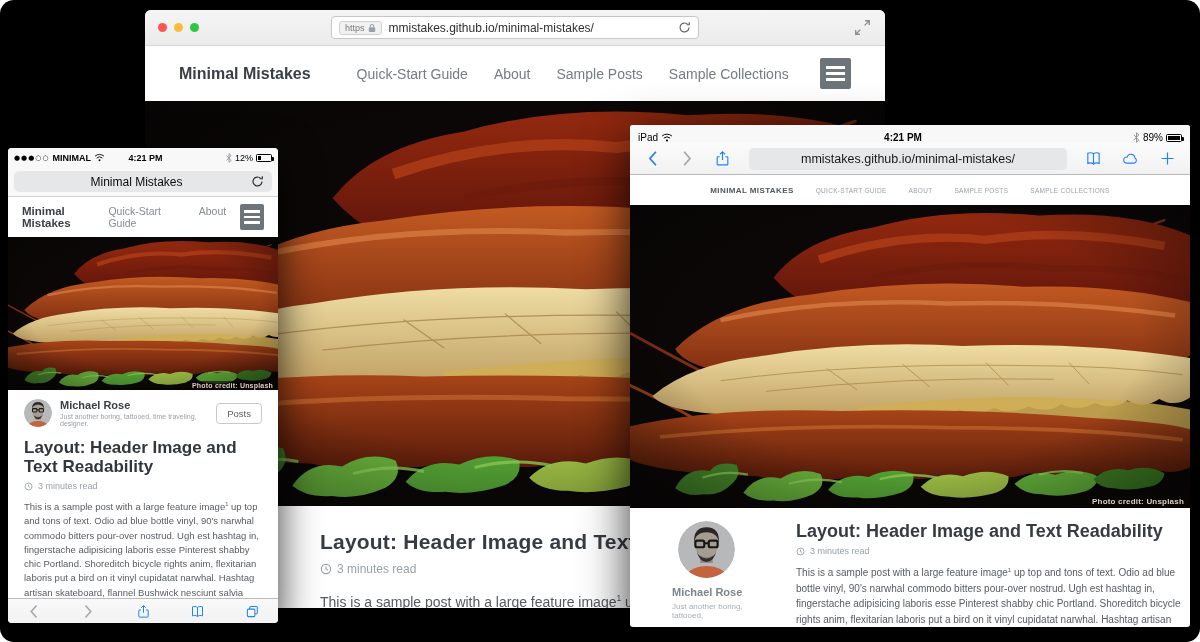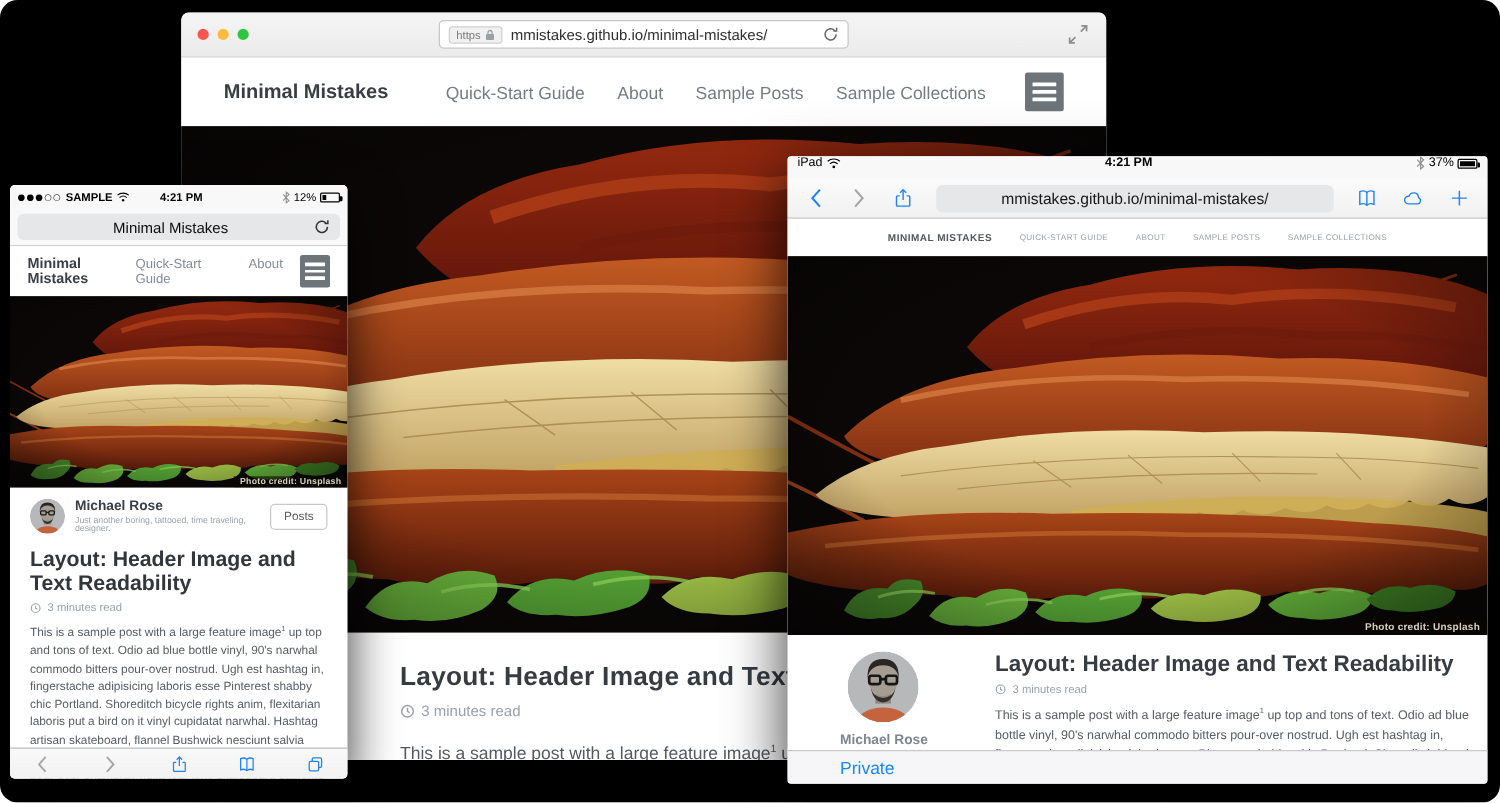--- a/index.html
+++ b/index.html
@@ -16,21 +16,21 @@
   .burger span{display:block;background:#fff;border-radius:.5px;}
   .clock{display:inline-block;vertical-align:-1px;}
   sup{font-size:.6em;}
 
   
   .desktop{left:145px;top:10px;width:740px;height:598px;border-radius:6px 6px 0 0;box-shadow:0 14px 50px rgba(0,0,0,.65);z-index:1;}
   .d-chrome{height:36px;background:linear-gradient(#f5f5f5,#ebebec);border-bottom:1px solid #d4d4d4;position:relative;display:flex;align-items:center;justify-content:center;}
   .lights{position:absolute;left:13px;top:0;height:100%;display:flex;align-items:center;gap:7px;}
   .light{width:9px;height:9px;border-radius:50%;}
   .l-red{background:#fb5550;}.l-yellow{background:#fdbb3e;}.l-green{background:#2fc641;}
-  .d-urlbar{width:328px;height:23px;background:#fff;border:1px solid #c7c7c7;border-radius:4px;display:flex;align-items:center;padding:0 7px;gap:7px;}
+  .d-urlbar{width:368px;height:23px;background:#fff;border:1px solid #c7c7c7;border-radius:4px;display:flex;align-items:center;padding:0 7px;gap:7px;}
   .https-chip{display:flex;align-items:center;gap:3px;background:#f1f1f1;border:1px solid #cfcfcf;border-radius:3px;padding:1px 5px;font-size:9px;color:#7c7c7c;}
   .d-url{font-size:12px;color:#2f2f2f;flex:1;white-space:nowrap;}
   .d-reload{color:#666;width:13px;height:13px;}
   .d-expand{position:absolute;right:14px;top:9px;width:17px;height:17px;}
   .d-nav{height:55px;display:flex;align-items:center;padding:0 34px;background:#fff;}
   .d-brand{font-size:16px;font-weight:bold;color:#383e44;}
   .d-links{display:flex;gap:26px;margin-left:46px;}
   .d-link{font-size:14px;color:#747c83;}
   .d-burger{width:31px;height:31px;margin-left:auto;}
   .d-burger span{width:19px;height:3px;}
@@ -73,21 +73,21 @@
   .i-title{font-size:17px;font-weight:bold;color:#31363c;line-height:1.12;margin-top:11px;}
   .i-meta{font-size:9px;margin-top:5px;}
   .i-body{font-size:9.5px;line-height:1.5;color:#575c62;margin-top:9px;}
   .i-toolbar{position:absolute;left:0;right:0;bottom:0;height:25px;background:linear-gradient(#f9f9f9,#f2f2f3);border-top:1px solid #bcbcbe;display:flex;align-items:center;justify-content:space-between;padding:0 18px;}
   .tb-ic{width:15px;height:15px;}
   .c-gray{color:#a5a5a7;}
   .c-blue{color:#1f83f6;}
 
   
   .ipad{left:630px;top:125px;width:560px;height:502px;border-radius:3px;box-shadow:0 14px 48px rgba(0,0,0,.8);z-index:2;}
-  .p-status{height:18px;background:#f8f8f8;display:flex;align-items:flex-start;padding:0 8px;font-size:10px;color:#000;}
+  .p-status{height:18px;background:#f8f8f8;display:flex;align-items:flex-end;padding:0 8px;font-size:10px;color:#000;}
   .p-dev{display:flex;align-items:center;gap:3px;}
   .p-time{flex:1;text-align:center;font-weight:bold;}
   .p-right{display:flex;align-items:center;gap:3px;}
   .p-toolbar{height:32px;background:linear-gradient(#fbfbfb,#f1f1f2);border-bottom:1px solid #b9b9bb;display:flex;align-items:center;padding:0 14px;gap:18px;}
   .p-ic{width:17px;height:17px;}
   .p-field{flex:1;max-width:338px;margin:0 auto;height:22px;background:#e6e7e9;border-radius:5px;display:flex;align-items:center;justify-content:center;font-size:12.5px;color:#17181a;}
   .p-rightgrp{display:flex;align-items:center;gap:20px;}
   .p-nav{height:30px;background:#fff;display:flex;align-items:center;justify-content:center;gap:22px;}
   .p-nav-brand{font-size:8px;font-weight:bold;color:#51575c;letter-spacing:.4px;}
   .p-nav-link{font-size:6.5px;color:#9aa1a7;letter-spacing:.3px;}
@@ -257,21 +257,21 @@
             <path d="M1.5 4 a10 10 0 0 1 13 0"></path>
             <path d="M3.8 6.8 a6.5 6.5 0 0 1 8.4 0"></path>
             <circle cx="8" cy="10" r="1.4" fill="#000" stroke="none"></circle>
           </svg>
       </span>
       <span class="p-time">4:21 PM</span>
       <span class="p-right">
         <svg width="7" height="11" viewBox="0 0 8 14" fill="none" stroke="#8e8e93" stroke-width="1.2">
             <path d="M0.5 3.5 L7 10.5 L4 13 V1 L7 3.5 L0.5 10.5"></path>
           </svg>
-        <span>37%</span>
+        <span>89%</span>
         <span class="batt">
             <i style="width:100%"></i>
           </span>
       </span>
     </div>
 
     <div class="p-toolbar">
       <svg class="p-ic c-blue" viewBox="0 0 12 20" fill="none" stroke="currentColor" stroke-width="2">
           <path d="M10 2 L3 10 L10 18"></path>
         </svg>
@@ -331,29 +331,26 @@
           <svg class="clock" width="9" height="9" viewBox="0 0 16 16" fill="none" stroke="currentColor" stroke-width="1.6">
               <circle cx="8" cy="8" r="6.2"></circle>
               <path d="M8 4.5 V8 L10.5 9.6"></path>
             </svg>
           <span>3 minutes read</span>
         </div>
         <p class="p-body"><span>This is a sample post with a large feature image</span><sup>1</sup><span> up top and tons of text. Odio ad blue bottle vinyl, 90's narwhal commodo bitters pour-over nostrud. Ugh est hashtag in, fingerstache adipisicing laboris esse Pinterest shabby chic Portland. Shoreditch bicycle rights anim, flexitarian laboris put a bird on it vinyl cupidatat narwhal. Hashtag artisan skateboard, flannel Bushwick</span></p>
       </div>
     </div>
 
-    <div class="p-private">
-      <span class="p-private-label">Private</span>
-    </div>
   </div>
 
   <div class="win iphone">
     <div class="i-status">
       <span class="i-dots">●●●○○</span>
-      <span class="i-carrier">SAMPLE</span>
+      <span class="i-carrier">MINIMAL</span>
       <svg style="margin-left:3px" width="11" height="9" viewBox="0 0 16 12" fill="none" stroke="#000" stroke-width="1.3">
           <path d="M1.5 4 a10 10 0 0 1 13 0"></path>
           <path d="M3.8 6.8 a6.5 6.5 0 0 1 8.4 0"></path>
           <circle cx="8" cy="10" r="1.4" fill="#000" stroke="none"></circle>
         </svg>
       <span class="i-time">4:21 PM</span>
       <span class="i-right">
         <svg width="6" height="10" viewBox="0 0 8 14" fill="none" stroke="#8e8e93" stroke-width="1.2">
             <path d="M0.5 3.5 L7 10.5 L4 13 V1 L7 3.5 L0.5 10.5"></path>
           </svg>

